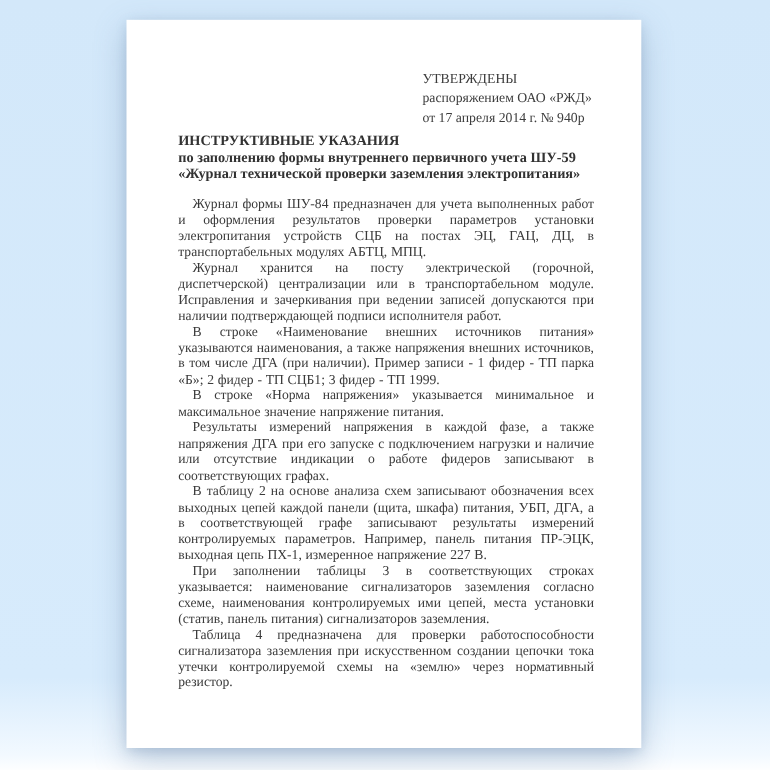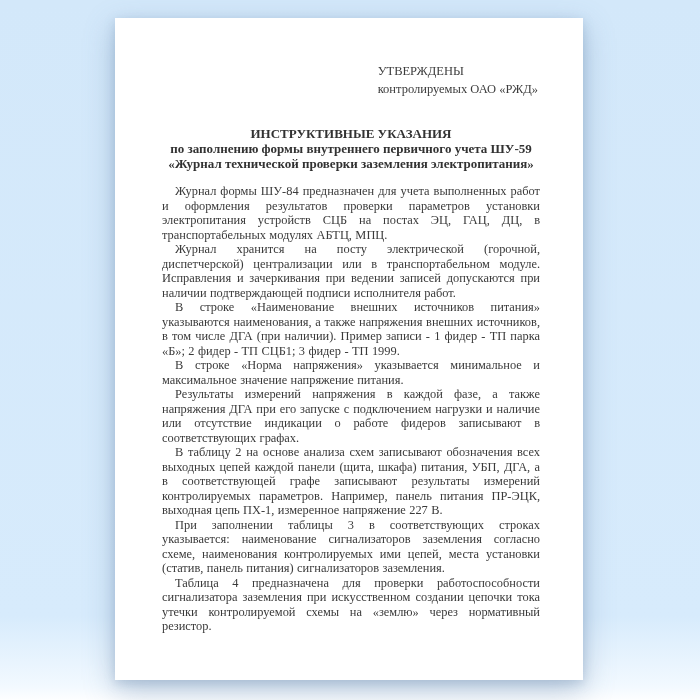--- a/index.html
+++ b/index.html
@@ -34,22 +34,21 @@
   .approval {
     width: max-content;
     margin-left: auto;
     margin-right: 2px;
     text-align: left;
     font-size: 12.5px;
     line-height: 18px;
     color: #3c3c3c;
   }
   .doc-title {
-    margin-top: 28px;
-    text-align: center;
+    margin-top: 4px;
     font-weight: bold;
     font-size: 13px;
     line-height: 15px;
     color: #323232;
   }
   .doc-body {
     margin-top: 13px;
     font-size: 12.4px;
     line-height: 14.5px;
     text-align: justify;
@@ -62,21 +61,22 @@
   }
 </style>
 </head>
 <body>
 
 <div class="stage">
   <div class="page">
 
     <div class="approval">
       <div>УТВЕРЖДЕНЫ</div>
-      <div>контролируемых ОАО «РЖД»</div>
+      <div>распоряжением ОАО «РЖД»</div>
+      <div>от 17 апреля 2014 г. № 940р</div>
     </div>
 
     <div class="doc-title">
       <div>ИНСТРУКТИВНЫЕ УКАЗАНИЯ</div>
       <div>по заполнению формы внутреннего первичного учета ШУ-59</div>
       <div>«Журнал технической проверки заземления электропитания»</div>
     </div>
 
     <div class="doc-body">
       <p>Журнал формы ШУ-84 предназначен для учета выполненных работ и оформления результатов проверки параметров установки электропитания устройств СЦБ на постах ЭЦ, ГАЦ, ДЦ, в транспортабельных модулях АБТЦ, МПЦ.</p>

